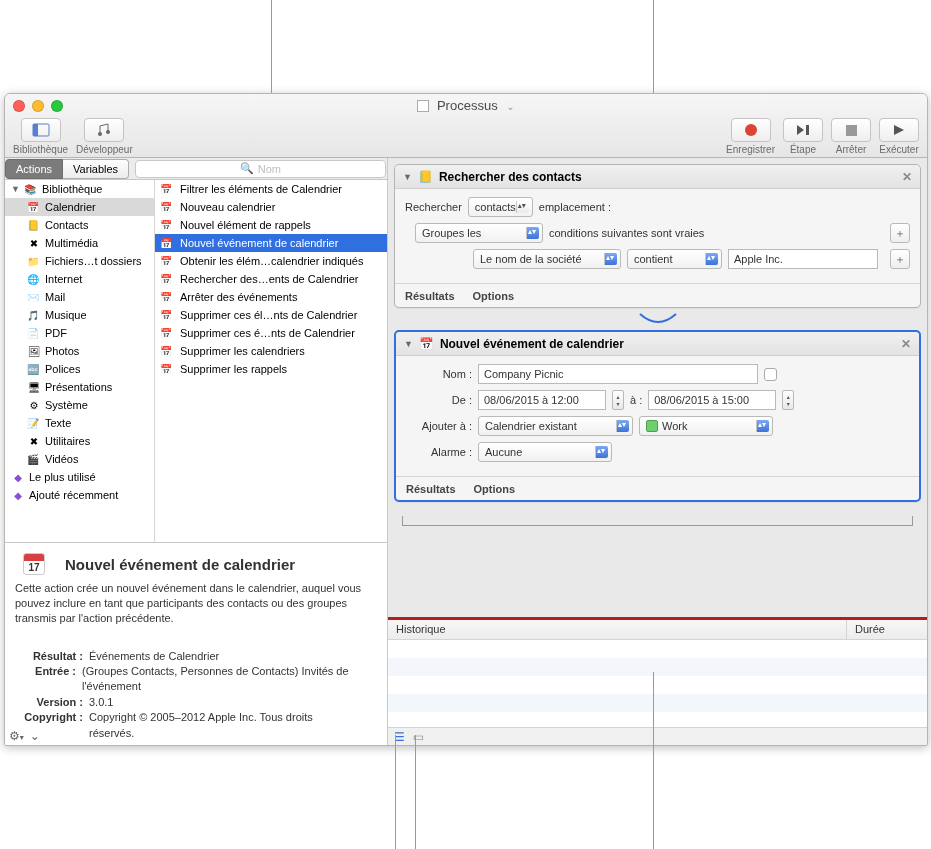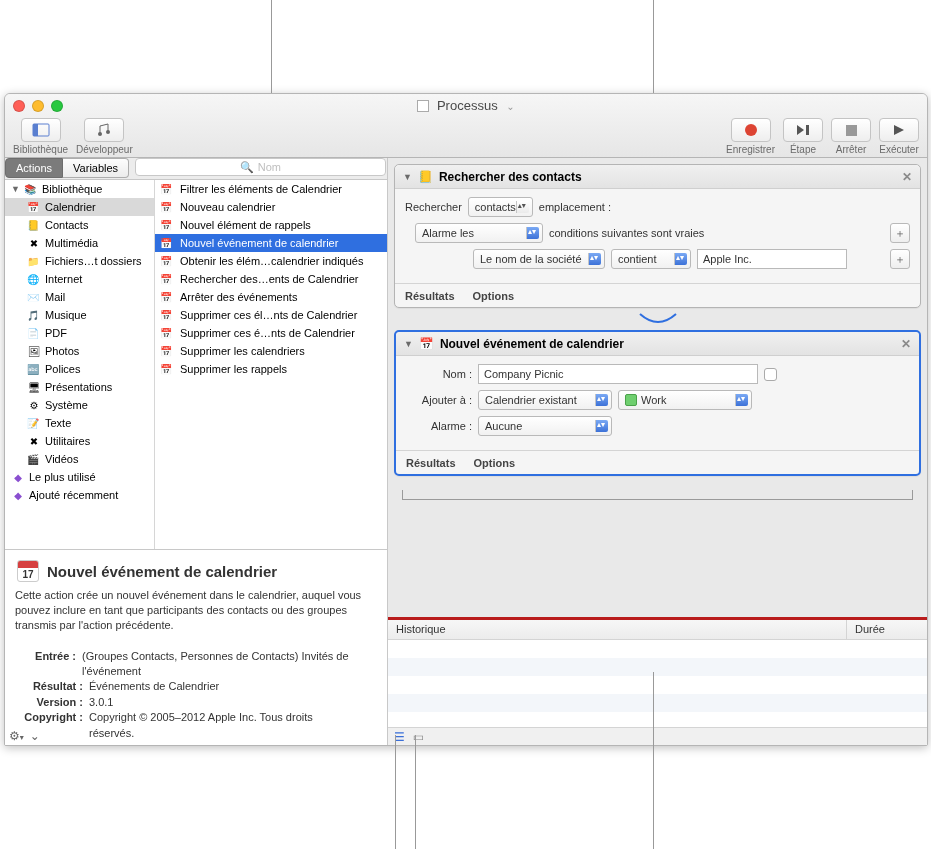--- a/index.html
+++ b/index.html
@@ -19,21 +19,21 @@
 .title-center .doc-icon{display:inline-block;width:12px;height:12px;background:#fff;border:1px solid #aaa;position:relative;top:2px;margin-right:4px}
 .title-center .chev{color:#9a9a9a;font-size:10px;margin-left:5px}
 .toolbar-row{flex:1;display:flex;align-items:flex-start;padding:0 8px;gap:8px}
 .tb-group{display:flex;flex-direction:column;align-items:center;font-size:10px;color:#6a6a6a}
 .tb-btn{width:40px;height:24px;border:1px solid #c4c4c4;border-radius:4px;background:linear-gradient(#fff,#eee);margin-bottom:2px;display:flex;align-items:center;justify-content:center}
 .spacer{flex:1}
 
 
 .main{flex:1;display:flex;min-height:0}
 .left{width:383px;display:flex;flex-direction:column;border-right:1px solid #c8c8c8;background:#fff}
-.left-top-tabs{height:22px;display:flex;align-items:flex-start;background:#ececec;border-bottom:1px solid #c8c8c8;font-size:11px}
+.left-top-tabs{height:22px;display:flex;align-items:center;background:#ececec;border-bottom:1px solid #c8c8c8;font-size:11px}
 .lt-seg{height:20px;display:flex;align-items:center;padding:0 10px;border:1px solid #adadad;background:linear-gradient(#fdfdfd,#ececec);cursor:default}
 .lt-seg:first-child{border-radius:4px 0 0 4px}
 .lt-seg.sel{background:#7b7b7b;color:#fff;border-color:#6d6d6d}
 .lt-seg:nth-child(2){border-left:none;border-radius:0 4px 4px 0}
 .search-box{flex:1;margin:0 1px 0 6px;height:18px;border:1px solid #c8c8c8;border-radius:4px;background:#fff;display:flex;align-items:center;justify-content:center;color:#bfbfbf;font-size:11px}
 .search-box .mag{margin-right:4px;font-size:11px}
 
 .lib-split{flex:1;display:flex;min-height:0}
 .lib-tree{width:150px;border-right:1px solid #d6d6d6;overflow:auto;font-size:11px;background:#fff}
 .lib-tree .node{height:18px;display:flex;align-items:center;padding-left:6px;gap:4px;white-space:nowrap}
@@ -42,25 +42,25 @@
 .lib-tree .tri{font-size:9px;color:#6a6a6a}
 .lib-tree .ti{width:14px;height:14px;display:inline-flex;align-items:center;justify-content:center;font-size:10px}
 
 .action-list{flex:1;overflow:auto;font-size:11px;background:#fff}
 .action-list .arow{height:18px;display:flex;align-items:center;gap:5px;padding:0 4px;white-space:nowrap}
 .action-list .arow .ai{width:16px;height:14px;display:inline-flex;align-items:center;justify-content:center;font-size:10px;color:#c23}
 .action-list .arow.sel{background:#2f6fe0;color:#fff}
 .action-list .arow.sel .ai{color:#fff}
 
 .info-pane{border-top:1px solid #c8c8c8;padding:6px 10px 4px;font-size:11px;color:#333;background:#fff;min-height:175px; position:relative}
-.info-title{font-size:15px;font-weight:bold;margin:4px 2px 6px;display:flex;align-items:center;gap:8px}
+.info-title{font-size:15px;font-weight:bold;margin:4px 8px 6px;display:flex;align-items:center;gap:20px}
 .info-title .cal-ic{width:22px;height:22px;background:#fff;border:1px solid #ccc;border-radius:3px;display:flex;flex-direction:column;overflow:hidden}
 .info-title .cal-ic .cb{height:7px;background:#d64040;color:#fff;font-size:6px;text-align:center;line-height:7px}
 .info-title .cal-ic .cd{flex:1;font-size:10px;display:flex;align-items:center;justify-content:center}
-.info-desc{line-height:1.35;margin-bottom:16px}
+.info-desc{line-height:1.35;margin-bottom:23px}
 .info-kv{display:flex;font-size:11px;line-height:1.4}
 .info-kv .k{width:68px;text-align:right;font-weight:bold;margin-right:6px}
 .info-foot{position:absolute;left:4px;bottom:2px;display:flex;gap:6px;color:#666;font-size:12px}
 
 
 .right{flex:1;display:flex;flex-direction:column;background:#e9e9e9;min-width:0}
 .workflow{flex:1;overflow:auto;padding:6px 6px 0;display:flex;flex-direction:column;gap:10px}
 .card{border:1px solid #b4b4b4;border-radius:5px;background:#f5f5f5;box-shadow:0 1px 1px rgba(0,0,0,.05)}
 .card.sel{border:2px solid #2f6fe0}
 .card-hd{height:24px;display:flex;align-items:center;padding:0 8px;background:linear-gradient(#f0f0f0,#e3e3e3);border-bottom:1px solid #cfcfcf;border-radius:5px 5px 0 0;font-size:12px;font-weight:bold;gap:6px}
@@ -314,26 +314,26 @@
       <div class="info-pane">
         <div class="info-title">
           <span class="cal-ic">
               <span class="cb"></span>
               <span class="cd">17</span>
             </span>
           <span>Nouvel événement de calendrier</span>
         </div>
         <div class="info-desc">Cette action crée un nouvel événement dans le calendrier, auquel vous pouvez inclure en tant que participants des contacts ou des groupes transmis par l'action précédente.</div>
         <div class="info-kv">
+            <span class="k">Résultat :</span>
+            <span>Événements de Calendrier</span>
+          </div>
+        <div class="info-kv">
             <span class="k">Entrée :</span>
             <span>(Groupes Contacts, Personnes de Contacts) Invités de l'événement</span>
-          </div>
-        <div class="info-kv">
-            <span class="k">Résultat :</span>
-            <span>Événements de Calendrier</span>
           </div>
         <div class="info-kv">
             <span class="k">Version :</span>
             <span>3.0.1</span>
           </div>
         <div class="info-kv">
             <span class="k">Copyright :</span>
             <span style="max-width:250px">Copyright © 2005–2012 Apple Inc. Tous droits réservés.</span>
           </div>
         <div class="info-foot">
@@ -357,32 +357,32 @@
             <div class="frow">
               <span>Rechercher</span>
               <span class="popup plain">
                   <span>contacts</span>
                   <span class="arr">▴▾</span>
                 </span>
               <span>emplacement :</span>
             </div>
             <div class="frow" style="padding-left:10px">
               <span class="popup" style="width:128px">
-                  <span>Alarme les</span>
+                  <span>Groupes les</span>
                   <span class="arr">▴▾</span>
                 </span>
               <span>conditions suivantes sont vraies</span>
               <span class="addbtn">＋</span>
             </div>
             <div class="frow" style="padding-left:68px">
-              <span class="popup" style="width:132px">
+              <span class="popup" style="width:148px">
                   <span>Le nom de la société</span>
                   <span class="arr">▴▾</span>
                 </span>
-              <span class="popup" style="width:80px">
+              <span class="popup" style="width:95px">
                   <span>contient</span>
                   <span class="arr">▴▾</span>
                 </span>
               <span class="txtfield" style="width:150px">Apple Inc.</span>
               <span class="addbtn">＋</span>
             </div>
           </div>
           <div class="card-ft">
             <span>Résultats</span>
             <span>Options</span>
@@ -402,22 +402,30 @@
             <span>Nouvel événement de calendrier</span>
             <span class="x">✕</span>
           </div>
           <div class="card-body">
             <div class="frow">
               <span class="flabel">Nom :</span>
               <span class="txtfield" style="width:280px">Company Picnic</span>
               <span class="chk"></span>
             </div>
             <div class="frow">
+              <span class="flabel">De :</span>
+              <span class="txtfield" style="width:128px">08/06/2015 à 12:00</span>
+              <span class="stepper">▴<br>▾</span>
+              <span>à :</span>
+              <span class="txtfield" style="width:128px">08/06/2015 à 15:00</span>
+              <span class="stepper">▴<br>▾</span>
+            </div>
+            <div class="frow">
               <span class="flabel">Ajouter à :</span>
-              <span class="popup" style="width:134px">
+              <span class="popup" style="width:155px">
                   <span>Calendrier existant</span>
                   <span class="arr">▴▾</span>
                 </span>
               <span class="popup" style="width:134px">
                   <span class="wk-color"></span>
                   <span>Work</span>
                   <span class="arr">▴▾</span>
                 </span>
             </div>
             <div class="frow">

